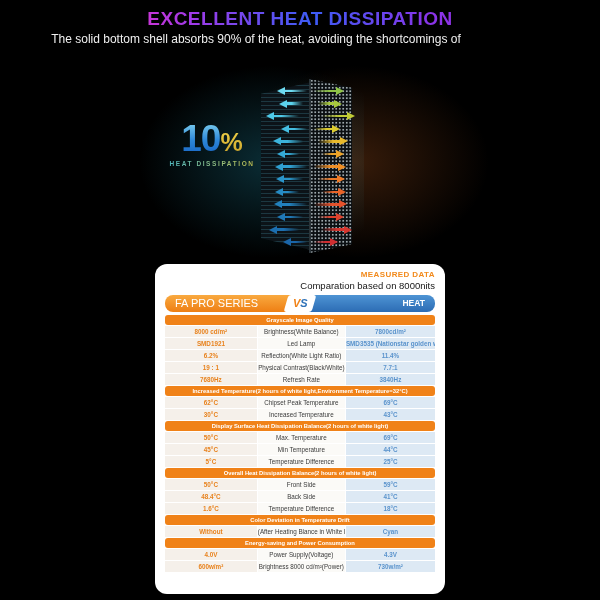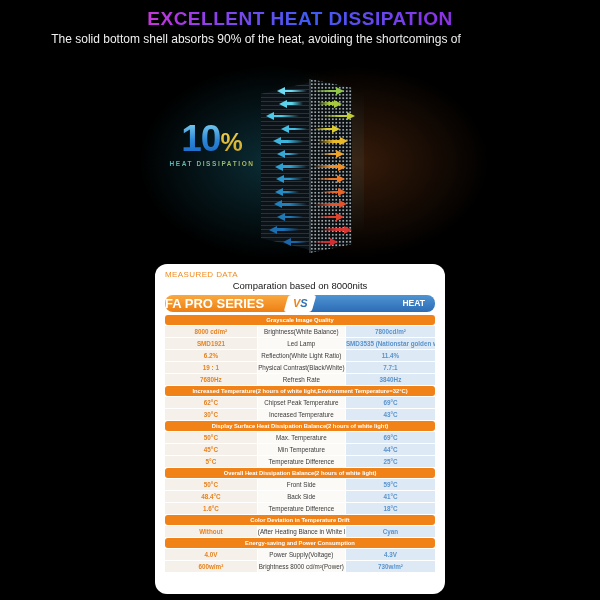--- a/index.html
+++ b/index.html
@@ -42,26 +42,26 @@
            -webkit-background-clip:text;background-clip:text;color:transparent;}
   .pct-sign-o{font-size:25px;font-weight:800;
            background:linear-gradient(180deg,#f2c244,#e0821e);
            -webkit-background-clip:text;background-clip:text;color:transparent;}
   .pct-cap{margin-top:2px;font-size:6.5px;font-weight:700;letter-spacing:1.6px;}
   .cap-l{background:linear-gradient(90deg,#35b8dc,#e0c232);-webkit-background-clip:text;background-clip:text;color:transparent;}
   .cap-r{background:linear-gradient(90deg,#35b8dc,#e8902a);-webkit-background-clip:text;background-clip:text;color:transparent;}
   
   .card{position:absolute;left:155px;top:264px;width:290px;height:330px;
         background:#fff;border-radius:12px;box-sizing:border-box;padding:6px 10px 6px;}
-  .card-title{text-align:left;font-size:8px;font-weight:400;color:#f28a1c;letter-spacing:.4px;}
-  .card-sub{text-align:center;font-size:9.5px;color:#161616;margin-top:1px;}
+  .card-title{text-align:right;font-size:8px;font-weight:700;color:#f28a1c;letter-spacing:.4px;}
+  .card-sub{text-align:right;font-size:9.5px;color:#161616;margin-top:1px;}
   .vs-bar{position:relative;height:17px;margin:4px 0 3px;}
   .vs-left{position:absolute;left:0;top:0;width:48%;height:17px;border-radius:8px 0 0 8px;
            background:linear-gradient(180deg,#f9a93f,#ee7f14);
-           color:#fff;font-size:13px;font-weight:700;line-height:17px;box-sizing:border-box;}
+           color:#fff;font-size:11px;font-weight:400;line-height:17px;padding-left:10px;box-sizing:border-box;}
   .vs-right{position:absolute;right:0;top:0;width:48%;height:17px;border-radius:0 8px 8px 0;
            background:linear-gradient(180deg,#4e94d4,#2c6cb4);
            color:#fff;font-size:8.5px;font-weight:800;line-height:17px;text-align:right;padding-right:10px;box-sizing:border-box;}
   .vs-badge{position:absolute;left:50%;top:0;width:28px;height:17px;margin-left:-14px;
             background:#fff;transform:skewX(-16deg);border-radius:3px;
             display:flex;align-items:center;justify-content:center;}
   .vs-txt{transform:skewX(16deg);font-style:italic;font-weight:800;font-size:11px;line-height:17px;}
   .vs-v{color:#f08218;} .vs-s{color:#2f72b8;}
   
   .sec-h{height:10px;line-height:10px;margin:1px 0;border-radius:3px;background:#f08218;

